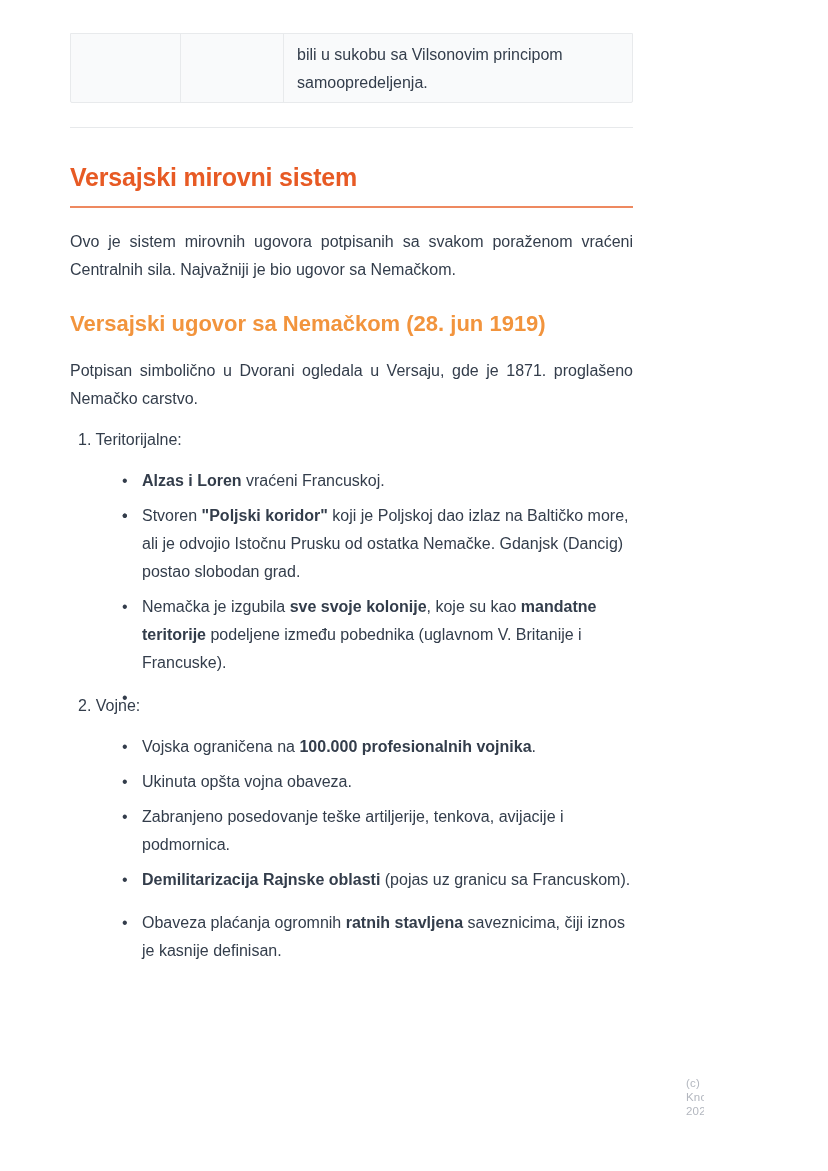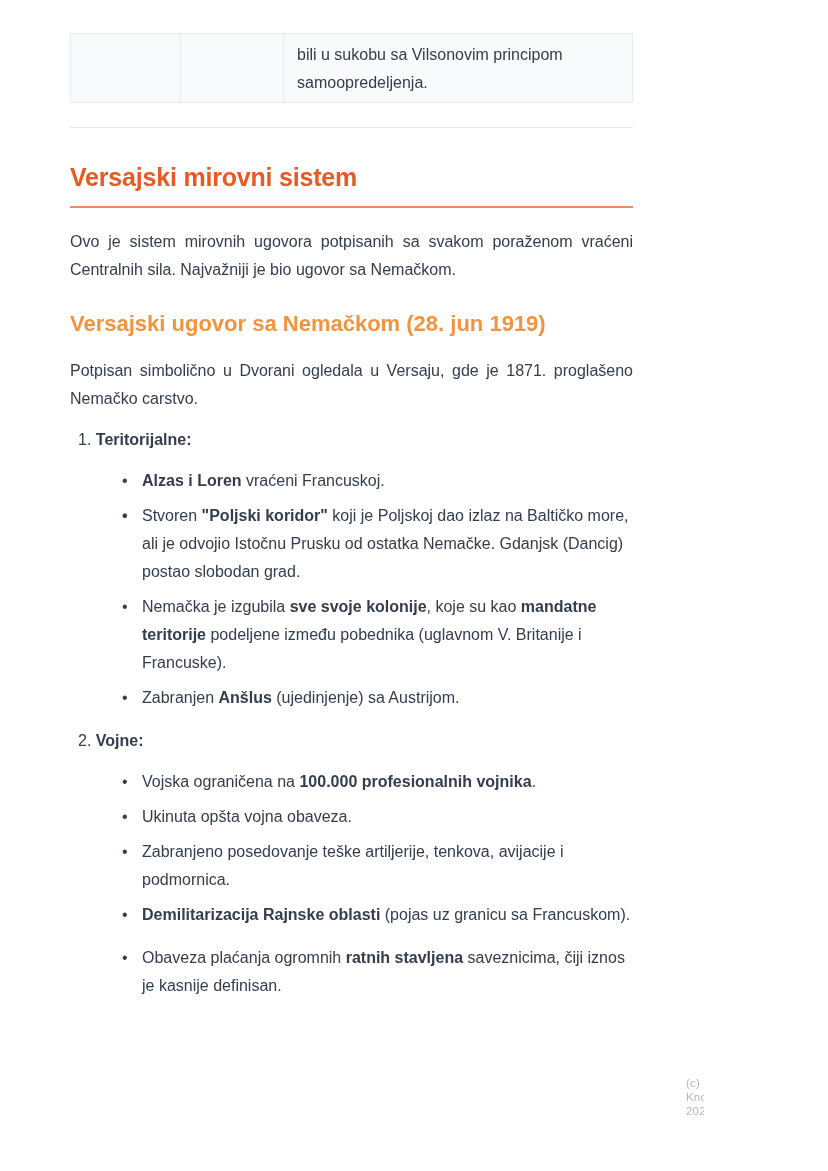--- a/index.html
+++ b/index.html
@@ -36,21 +36,21 @@
 
   p.body{margin-top:20px;font-size:16px;line-height:28px;text-align:justify;}
   h2{margin-top:26px;font-size:22px;line-height:28px;font-weight:700;color:var(--heading-secondary);}
   p.after-h2{margin-top:19px;}
   p.lead-bold{margin-top:17px;text-align:left;font-weight:700;}
 
   .sections{margin-top:13px;}
   .section{margin-top:15px;}
   .section:first-child{margin-top:0;}
   .sec-head{padding-left:8px;font-size:16px;line-height:28px;}
-  .sec-title{font-weight:700;text-align:center;}
+  .sec-title{font-weight:400;text-align:center;}
   ul.bullets{margin-top:13px;list-style:none;padding-left:52px;}
   ul.bullets li{position:relative;padding-left:20px;font-size:16px;line-height:28px;margin-top:7px;}
   ul.bullets li:first-child{margin-top:0;}
   ul.bullets .dot{position:absolute;left:0;top:0;font-size:16px;line-height:28px;}
 
   
   .stripe-line{position:absolute;left:747px;top:37px;width:4px;height:1126px;background:var(--stripe-line);}
   .stripe-fill{position:absolute;left:751px;top:37px;width:39px;height:1094px;background:var(--stripe-fill);}
 
   .watermark{position:absolute;left:686px;top:1076px;font-size:11.5px;line-height:14px;
@@ -83,21 +83,21 @@
 
 
     <div class="sections">
         <div class="section">
           <div class="sec-head"><span>1.</span> <span class="sec-title">Teritorijalne:</span></div>
           <ul class="bullets">
             <li><span class="dot">•</span><span><b>Alzas i Loren</b> vraćeni Francuskoj.</span></li>
             <li><span class="dot">•</span></li>
             <li><span class="dot">•</span><span>Stvoren <b>"Poljski koridor"</b> koji je Poljskoj dao izlaz na Baltičko more, ali je odvojio Istočnu Prusku od ostatka Nemačke. Gdanjsk (Dancig) postao slobodan grad.</span></li>
             <li><span class="dot">•</span><span>Nemačka je izgubila <b>sve svoje kolonije</b>, koje su kao <b>mandatne teritorije</b> podeljene između pobednika (uglavnom V. Britanije i Francuske).</span></li>
-            <li><span class="dot">•</span><span>Zabranjen <b>Anšlus</b> (ujedinjenje) sa Austrijom.</span></li>
+            <li><span class="dot">•</span></li>
           </ul>
         </div>
         <div class="section">
           <div class="sec-head"><span>2.</span> <span class="sec-title">Vojne:</span></div>
           <ul class="bullets">
             <li><span class="dot">•</span><span>Vojska ograničena na <b>100.000 profesionalnih vojnika</b>.</span></li>
             <li><span class="dot">•</span><span>Ukinuta opšta vojna obaveza.</span></li>
             <li><span class="dot">•</span><span>Zabranjeno posedovanje teške artiljerije, tenkova, avijacije i podmornica.</span></li>
             <li><span class="dot">•</span><span><b>Demilitarizacija Rajnske oblasti</b> (pojas uz granicu sa Francuskom).</span></li>
           </ul>

